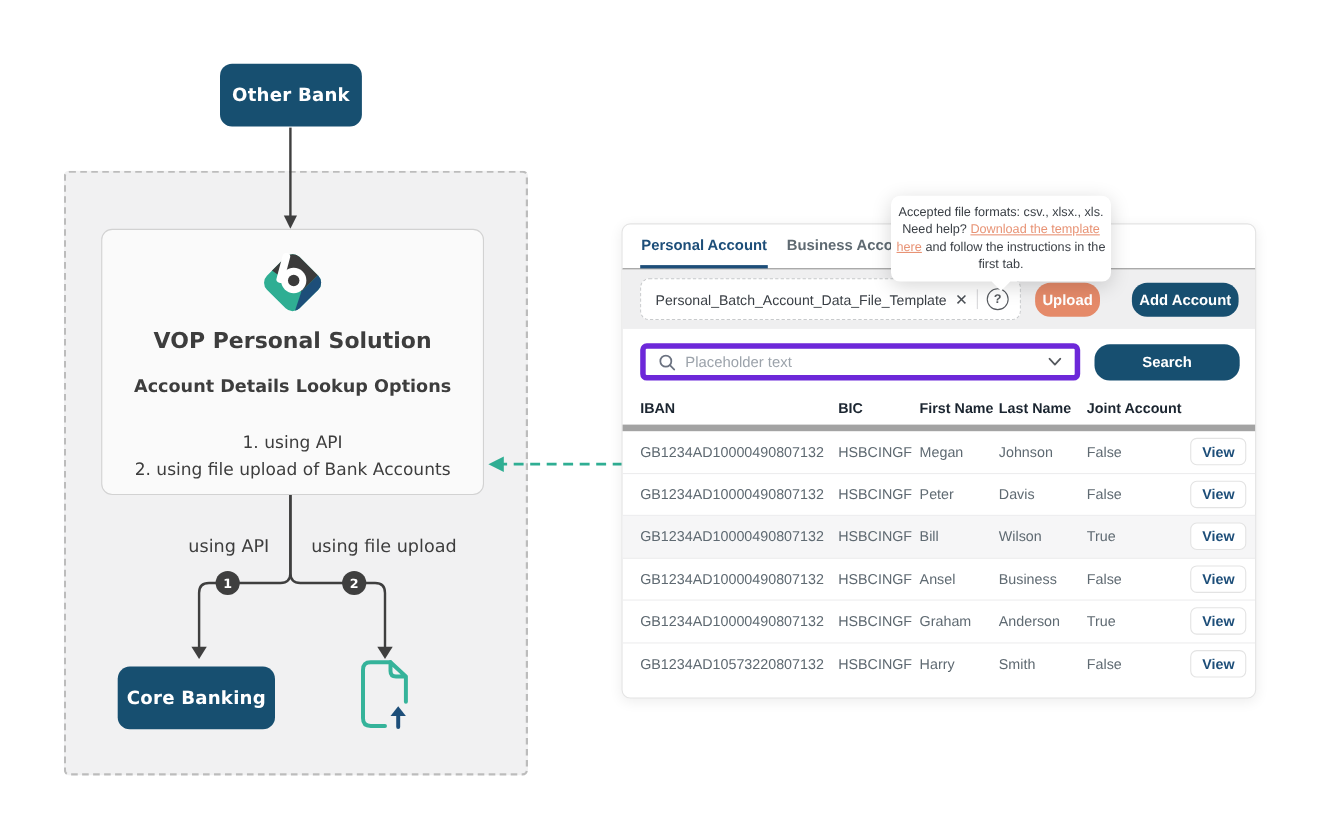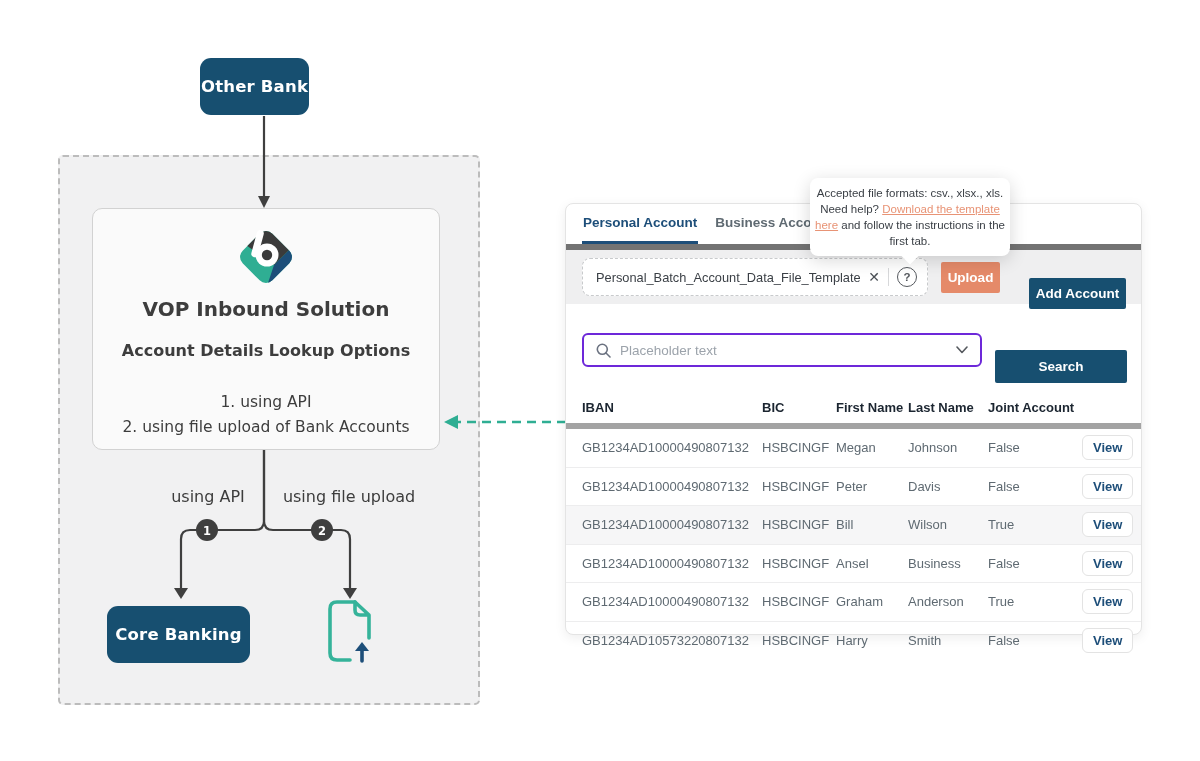--- a/index.html
+++ b/index.html
@@ -7,60 +7,60 @@
          font-family:"Liberation Sans",sans-serif;}
   .diagram-font{font-family:"DejaVu Sans",sans-serif;}
 
   
   .dashed-container{position:absolute;left:58px;top:155px;width:422px;height:550px;
       background:#f1f1f2;border:2px dashed #bcbcbc;border-radius:5px;box-sizing:border-box;z-index:0;}
   svg.connectors{position:absolute;left:0;top:0;z-index:1;pointer-events:none;}
   .node-btn{position:absolute;display:flex;align-items:center;justify-content:center;
       background:#174F70;color:#fff;border-radius:11px;z-index:2;
       font-family:"DejaVu Sans",sans-serif;font-weight:bold;letter-spacing:.2px;}
-  .other-bank{left:200px;top:58px;width:109px;height:57px;font-size:16.5px;}
+  .other-bank{left:200px;top:58px;width:129px;height:57px;font-size:16.5px;}
   .core-banking{left:107px;top:606px;width:143px;height:57px;font-size:16.5px;text-align:right;}
   .solution-box{position:absolute;left:92px;top:208px;width:348px;height:242px;z-index:2;
       background:#fafafa;border:1.5px solid #d2d2d2;border-radius:10px;box-sizing:border-box;
       display:flex;flex-direction:column;align-items:center;text-align:center;color:#3d3d3d;}
   .sol-logo{margin-top:16px;}
   .sol-title{font-size:20px;font-weight:bold;margin-top:8px;}
   .sol-sub{font-size:16px;font-weight:700;margin-top:20px;}
   .sol-opts{font-size:15.5px;margin-top:30px;line-height:25px;}
   .branch-label{position:absolute;z-index:2;transform:translate(-50%,-50%);
       font-family:"DejaVu Sans",sans-serif;font-size:16px;color:#3d3d3d;white-space:nowrap;}
   .file-upload-icon{position:absolute;left:324px;top:597px;z-index:2;}
 
   
   .panel{position:absolute;left:565px;top:203px;width:577px;height:432px;background:#fff;
       border:1px solid #e4e4e4;border-radius:8px;box-sizing:border-box;z-index:3;
       box-shadow:0 3px 12px rgba(0,0,0,.07);color:#1d2733;}
-  .tabs{display:flex;align-items:stretch;height:40px;border-bottom:6px solid #737373;
+  .tabs{display:flex;align-items:stretch;height:40px;border-bottom:1px solid #737373;
       padding-left:16px;gap:16px;text-align:center;}
   .tab{display:flex;align-items:center;font-size:13.5px;font-weight:bold;color:#5f6a72;
       border-bottom:3px solid transparent;box-sizing:border-box;cursor:pointer;padding:0 1px;}
   .tab.active{color:#1D4E79;border-bottom-color:#1D4E79;}
   .upload-strip{height:54px;background:#efeff0;display:flex;align-items:center;
       padding:0 15px 0 16px;box-sizing:border-box;}
   .filebox{width:346px;height:38px;background:#fff;border:1.4px dashed #c8cacc;border-radius:8px;
       box-sizing:border-box;display:flex;align-items:center;padding:0 10px 0 13px;gap:8px;}
   .fname{flex:1;font-size:12.8px;color:#3a3f45;white-space:nowrap;overflow:hidden;}
   .icon-btn{display:flex;align-items:center;justify-content:center;cursor:pointer;
       background:none;border:none;padding:0;color:#4a4f55;}
   .x-glyph{font-size:14px;line-height:1;color:#4a4f55;}
   .vdiv{width:1px;height:18px;background:#d7d8da;}
   .help-circle{width:18px;height:18px;border:1.4px solid #55595e;border-radius:50%;
       display:flex;align-items:center;justify-content:center;font-size:11.5px;font-weight:bold;color:#55595e;}
-  .btn{border:none;border-radius:2px;color:#fff;font-family:"Liberation Sans",sans-serif;
+  .btn{border:none;border-radius:14px;color:#fff;font-family:"Liberation Sans",sans-serif;
       font-size:13.5px;font-weight:bold;cursor:pointer;display:flex;align-items:center;justify-content:center;}
   .btn-salmon{background:#E58A69;width:59px;height:31px;margin-left:13px;}
-  .btn-navy{background:#174F70;margin-top:33px;}
+  .btn-navy{background:#174F70;}
   .add-account{width:97px;height:31px;margin-left:auto;}
   .search-row{display:flex;align-items:center;padding:13px 14px 0 16px;gap:13px;}
-  .search-input{flex:1;height:34px;border:2px solid #6d28d9;border-radius:6px;box-sizing:border-box;
+  .search-input{flex:1;height:34px;border:5px solid #6d28d9;border-radius:6px;box-sizing:border-box;
       display:flex;align-items:center;padding:0 12px;gap:9px;background:#fff;cursor:text;}
   .placeholder{flex:1;font-size:13.5px;color:#9ca3ab;}
   .search-btn{width:132px;height:33px;}
   .thead,.trow{display:grid;grid-template-columns:180px 74px 72px 80px 94px 1fr;
       align-items:center;padding:0 16px;box-sizing:border-box;}
   .thead{height:46px;padding-top:8px;border-bottom:6px solid #a3a3a3;
       font-size:13px;font-weight:bold;color:#1b2530;}
   .trow{height:38.5px;border-bottom:1px solid #ededee;font-size:13px;color:#5f6a72;}
   .trow:last-child{border-bottom:none;}
   .trow.hl{background:#f6f6f7;}
@@ -125,21 +125,21 @@
       </defs>
       <g clip-path="url(#diaclip)">
         <rect width="64" height="64" fill="#2FAE93"></rect>
         <polygon points="40,40 62,18 64,20 64,64 32,64" fill="#1D4E79"></polygon>
         <polygon points="12,20 32,-2 64,-2 64,16 40,40" fill="#3B3B3B"></polygon>
       </g>
       <rect x="20" y="5" width="7" height="28" rx="3.5" transform="rotate(15 25 19)" fill="#ffffff"></rect>
       <circle cx="33" cy="30" r="11.5" fill="#ffffff"></circle>
       <circle cx="33" cy="30" r="5.2" fill="#3B3B3B"></circle>
     </svg>
-    <div class="sol-title">VOP Inbound Solution</div>
+    <div class="sol-title">VOP Personal Solution</div>
     <div class="sol-sub">Account Details Lookup Options</div>
     <div class="sol-opts">
       <div>1. using API</div>
       <div>2. using file upload of Bank Accounts</div>
     </div>
   </div>
 
   <div class="branch-label" style="left:208px;top:496px;">using API</div>
   <div class="branch-label" style="left:349px;top:496px;">using file upload</div>
 

